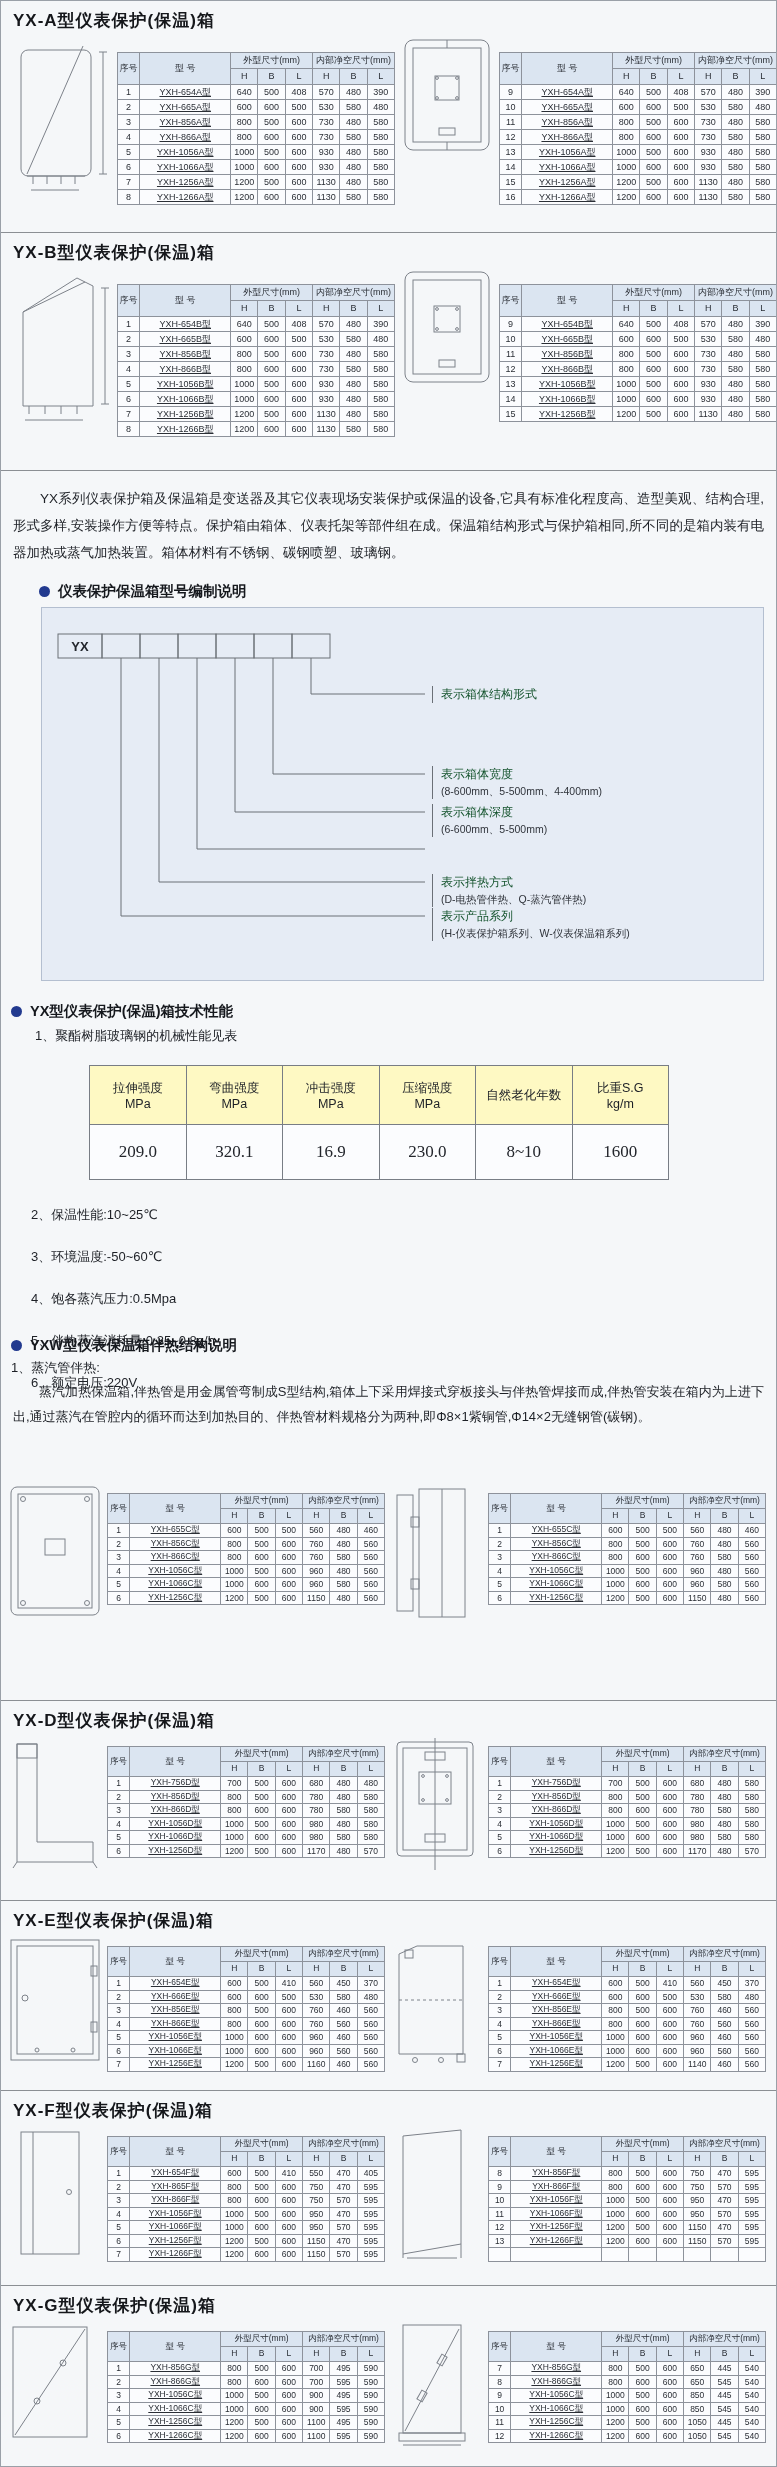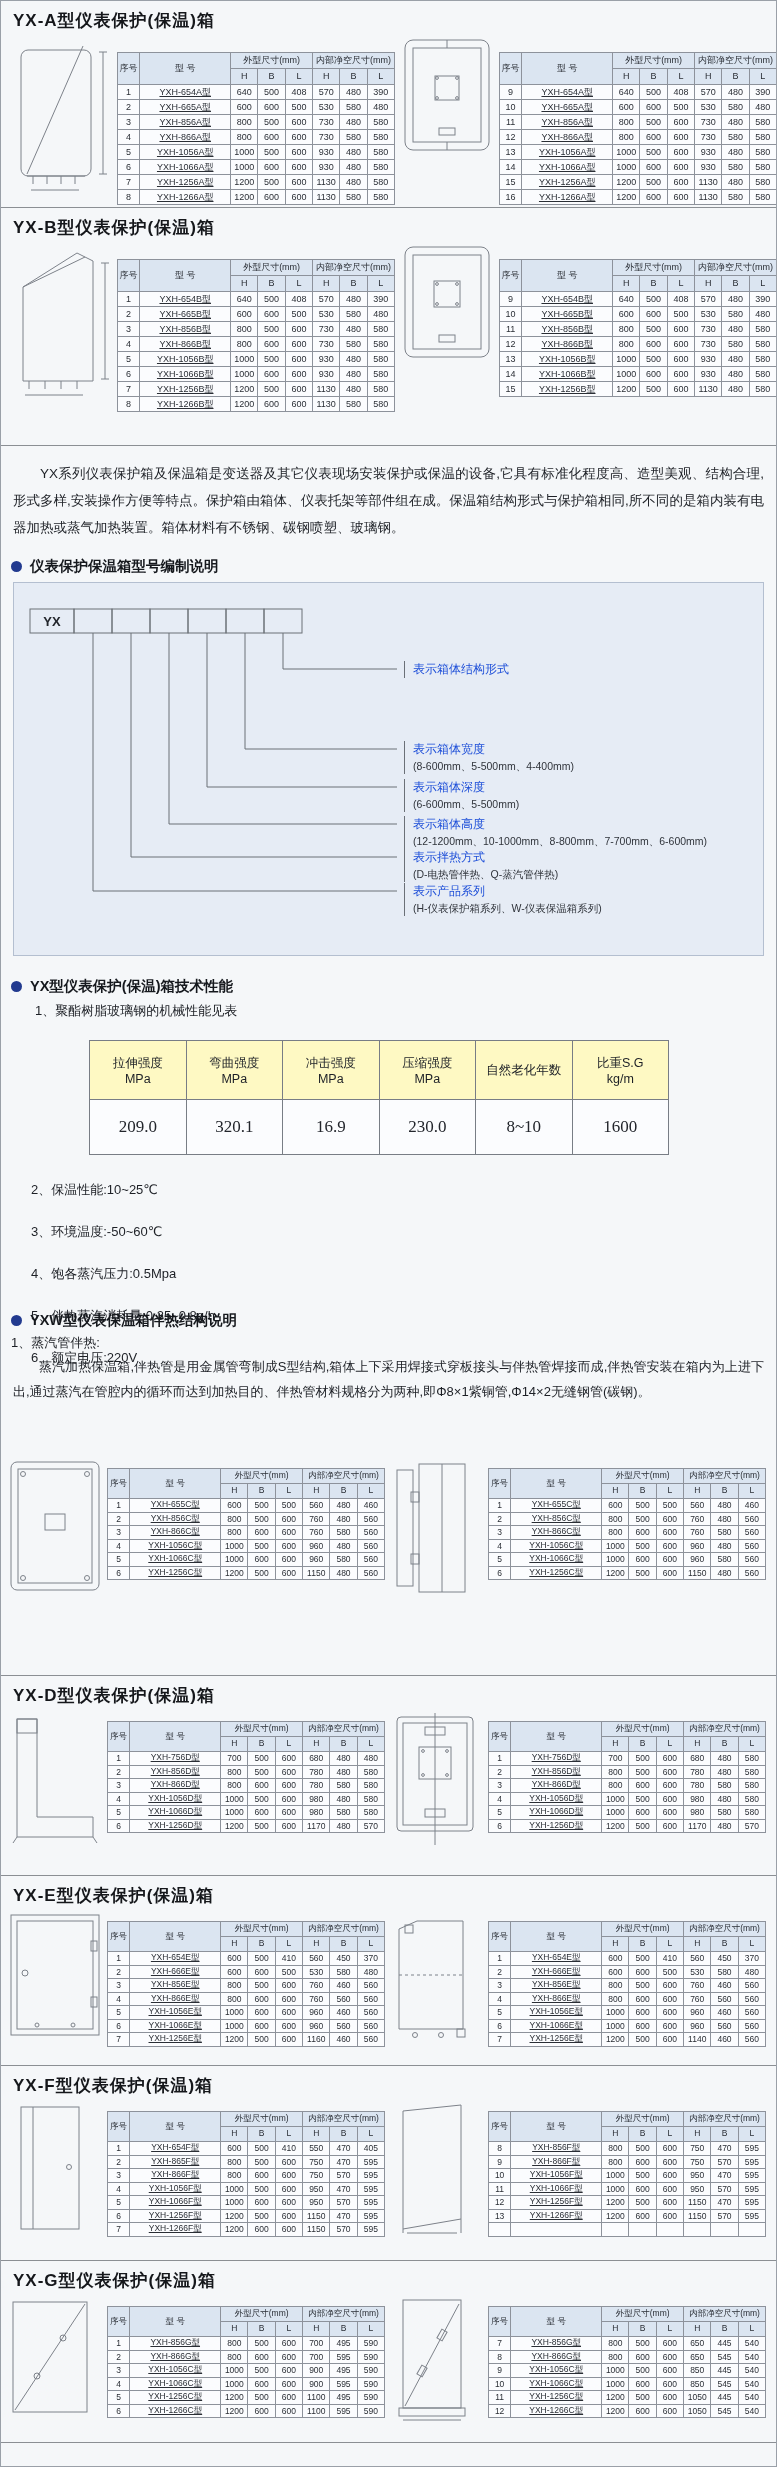--- a/index.html
+++ b/index.html
@@ -15,36 +15,36 @@
   .diag *{stroke:#7d828a;fill:none;stroke-width:1;}
   
   .dim{border-collapse:collapse;table-layout:fixed;width:278px;background:#fbfcfe;flex:0 0 auto;}
   .dim th,.dim td{border:1px solid #8d929b;text-align:center;padding:0;font-weight:normal;color:#2a2e35;overflow:hidden;}
   .dim thead th{background:#dbe5f1;font-size:9px;height:15px;line-height:1.1;}
   .dim td{font-size:9px;height:14px;}
   .dim td.model{text-decoration:underline;}
   col.c-seq{width:22px}  col.c-model{width:90px}  col.c-n{width:27px}
   .small .dim td{font-size:8.5px;height:12.5px;}
   .small .dim thead th{font-size:8.5px;height:14px;}
-  .sec-a{height:207px}.sec-b{height:238px}
+  .sec-a{height:232px}.sec-b{height:238px}
   .sec-a .sec-body,.sec-b .sec-body{margin-top:4px;}
   .sec-a .dim,.sec-b .dim{margin-top:16px;}
   .mid-diag{margin:0 6px;}
   .right-tbl{margin-left:auto;margin-right:2px;}
   
   .intro{height:105px;box-sizing:border-box;padding:14px 12px 0 12px;}
   .intro p{margin:0;font-size:13.5px;line-height:27px;text-indent:2em;text-align:justify;color:#1d2026;}
   .bullet-head{display:flex;align-items:center;gap:8px;font-size:14.5px;font-weight:bold;color:#15181d;margin:0 0 4px 10px;}
   .bullet-dot{width:11px;height:11px;border-radius:50%;background:#223a8f;flex:0 0 auto;}
   
-  .model-sec{height:400px;box-sizing:border-box;padding-top:6px;}
+  .model-sec{height:400px;box-sizing:border-box;padding-top:6px;margin-left:28px;}
   .panel{position:relative;margin:6px 12px 0 12px;height:372px;background:#e6ecf5;border:1px solid #b4bfd0;}
   .panel svg{position:absolute;left:0;top:0;}
   .ann{position:absolute;left:390px;width:345px;border-left:1px solid #6b7077;padding-left:8px;box-sizing:border-box;}
-  .ann .t{font-size:12px;color:#1d4ed8;margin:0;}
+  .ann .t{font-size:12px;color:#14532d;margin:0;}
   .ann .d{font-size:10.5px;line-height:15px;color:#30343b;margin:1px 0 0 0;}
   
   .tech-sec{height:350px;box-sizing:border-box;padding-top:26px;}
   .sub-line{font-size:13px;margin:6px 0 0 34px;color:#1d2026;}
   .tech-table{border-collapse:collapse;margin:20px 0 0 88px;width:580px;table-layout:fixed;background:#fbfcfe;}
   .tech-table th,.tech-table td{border:1px solid #787d85;text-align:center;font-weight:normal;}
   .tech-table th{background:#fef9c3;height:56px;font-size:12.5px;color:#1d2026;}
   .tech-table td{height:52px;font-size:17px;color:#23262c;font-family:Liberation Serif, serif;}
   .tech-items{list-style:none;margin:26px 0 8px 30px;padding:0;}
   .tech-items li{font-size:13px;margin-bottom:24px;color:#1d2026;}
@@ -583,24 +583,20 @@
       <div class="ann" style="top:78px">
         <p class="t">表示箱体结构形式</p>
       </div>
       <div class="ann" style="top:158px">
         <p class="t">表示箱体宽度</p>
         <p class="d">(8-600mm、5-500mm、4-400mm)</p>
       </div>
       <div class="ann" style="top:196px">
         <p class="t">表示箱体深度</p>
         <p class="d">(6-600mm、5-500mm)</p>
-      </div>
-      <div class="ann" style="top:233px">
-        <p class="t">表示箱体高度</p>
-        <p class="d">(12-1200mm、10-1000mm、8-800mm、7-700mm、6-600mm)</p>
       </div>
       <div class="ann" style="top:266px">
         <p class="t">表示拌热方式</p>
         <p class="d">(D-电热管伴热、Q-蒸汽管伴热)</p>
       </div>
       <div class="ann" style="top:300px">
         <p class="t">表示产品系列</p>
         <p class="d">(H-仪表保护箱系列、W-仪表保温箱系列)</p>
       </div>
     </div>

